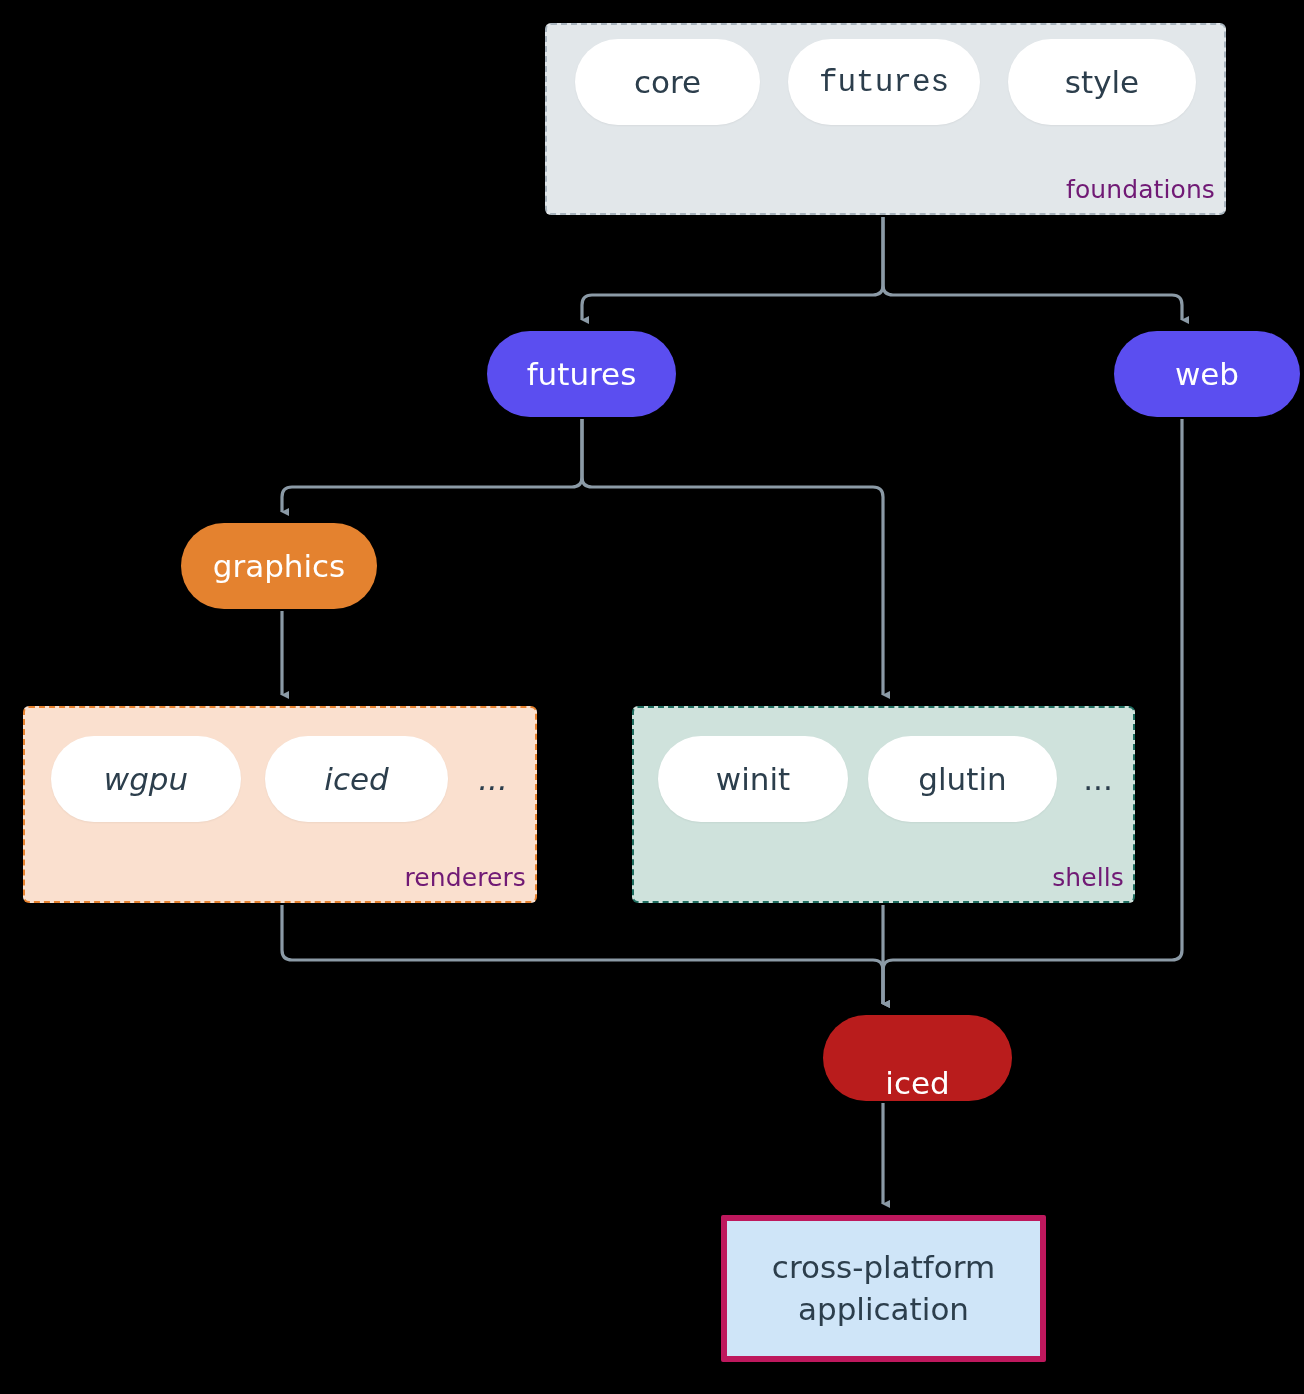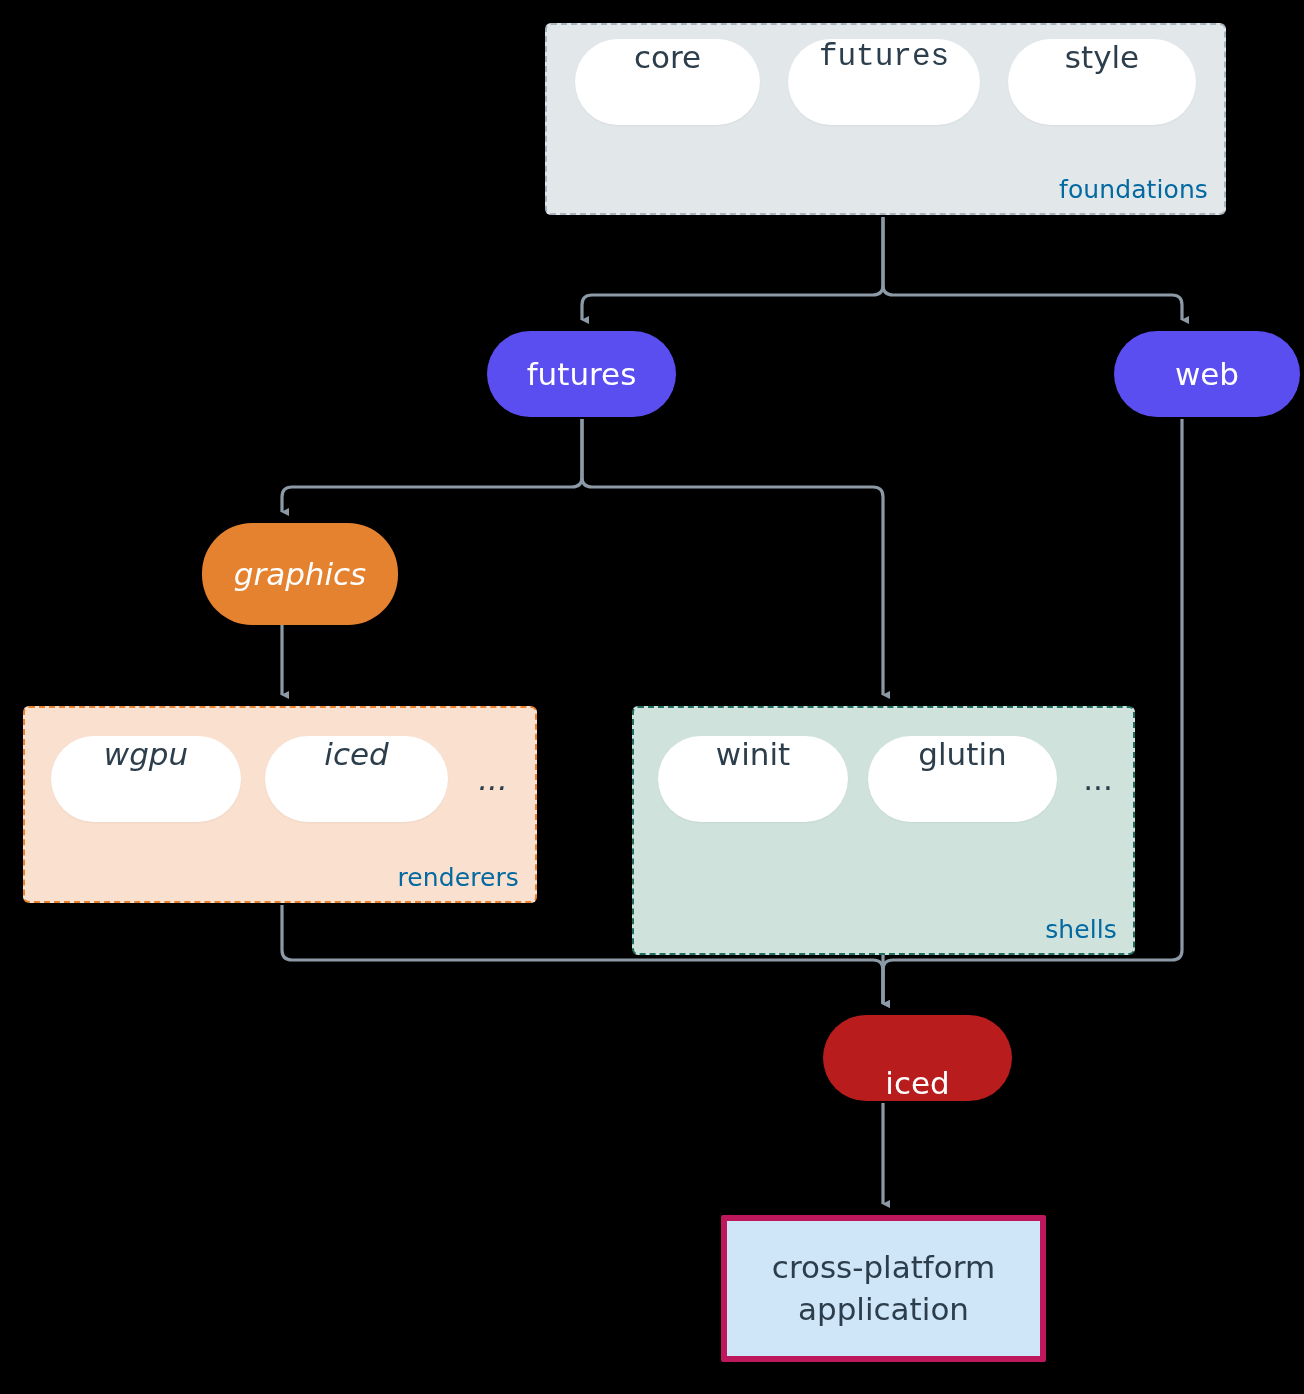--- a/index.html
+++ b/index.html
@@ -28,24 +28,24 @@
   }
 
   
   .group {
     position: absolute;
     box-sizing: border-box;
     border-radius: 6px;
   }
   .group-label {
     position: absolute;
-    right: 16px;
+    right: 9px;
     bottom: 9px;
     font-size: 25px;
-    color: #0369a1;
+    color: #701a75;
     white-space: nowrap;
     letter-spacing: 0.1px;
   }
   .group-items {
     position: absolute;
     left: 0;
     top: 0;
     display: flex;
     align-items: center;
   }
@@ -63,34 +63,35 @@
     top: 706px;
     width: 514px;
     height: 197px;
     background: #fae0cf;
     border: 2px dashed #e8822e;
   }
   .group-shells {
     left: 632px;
     top: 706px;
     width: 503px;
-    height: 249px;
+    height: 197px;
     background: #cfe2dc;
     border: 2px dashed #1f6e60;
   }
 
   
   .pill {
     box-sizing: border-box;
     height: 86px;
     border-radius: 50px;
     background: #ffffff;
     color: #2c3e4c;
     font-size: 31px;
     display: flex;
+    align-items: center;
     justify-content: center;
     white-space: nowrap;
     box-shadow: 0 1px 2px rgba(0,0,0,0.05);
   }
   .ellipsis {
     color: #2c3e4c;
     font-size: 31px;
     display: flex;
     align-items: center;
     justify-content: center;
@@ -118,26 +119,25 @@
   }
   .node-web {
     left: 1114px;
     top: 331px;
     width: 186px;
     height: 86px;
     background: #5b4ef0;
     justify-content: center;
   }
   .node-graphics {
-    left: 202px;
+    left: 181px;
     top: 523px;
     width: 196px;
-    height: 102px;
+    height: 86px;
     background: #e4822f;
-    font-style: italic;
   }
   .node-iced {
     left: 823px;
     top: 1015px;
     width: 189px;
     height: 86px;
     background: #b91c1c;
     align-items: flex-end;
   }
   .node-app {

